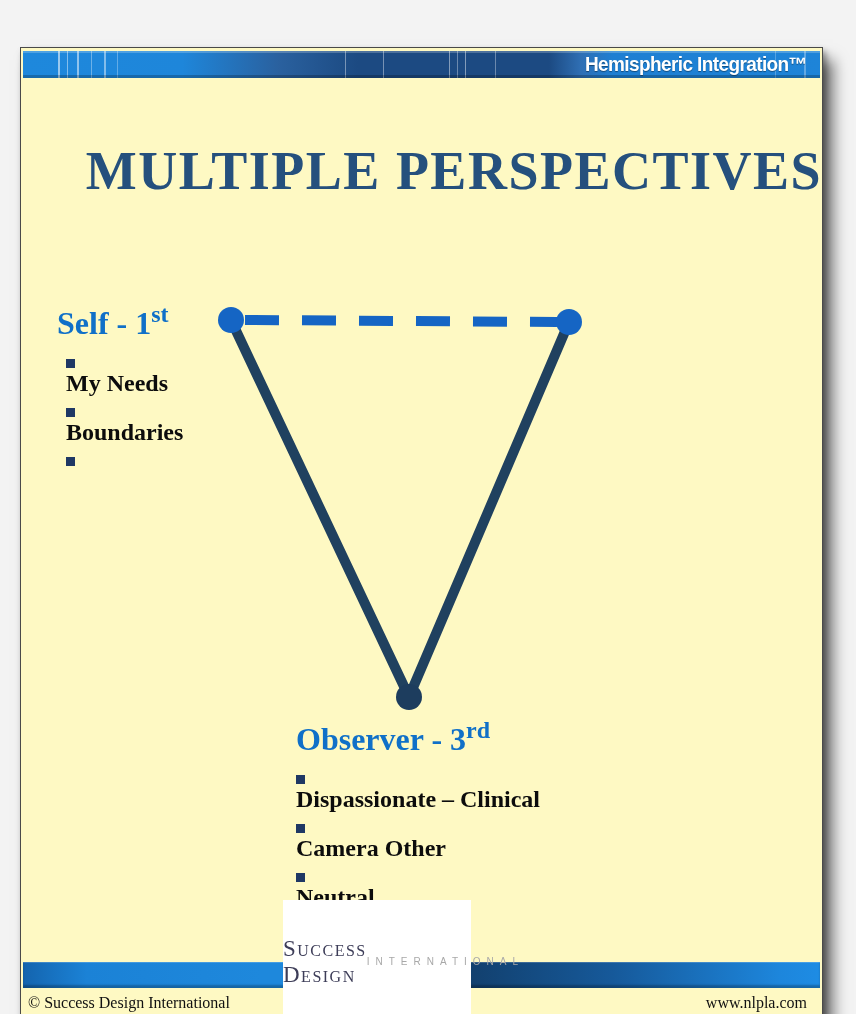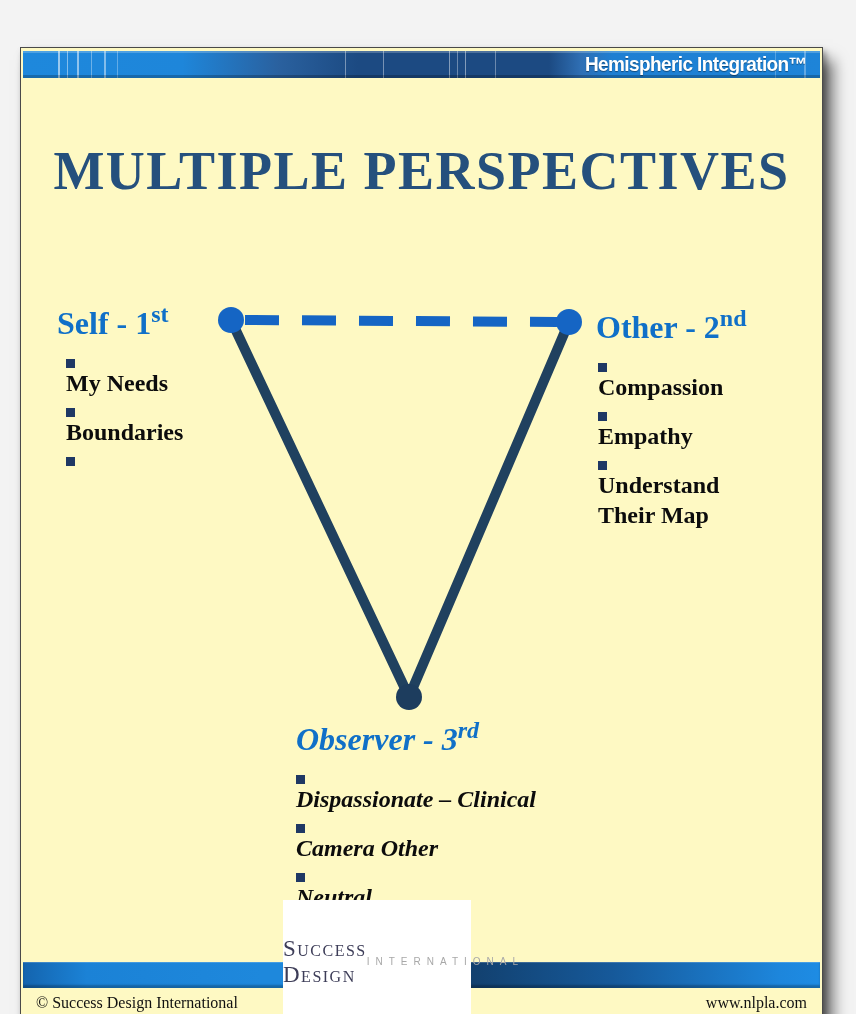--- a/index.html
+++ b/index.html
@@ -41,21 +41,21 @@
   .topbar .brand{
     font-family:"Liberation Sans", sans-serif;
     font-weight:bold;font-size:19px;letter-spacing:-0.6px;
     color:#ffffff;padding-right:13px;line-height:27px;
     text-shadow:0 1px 1px rgba(0,0,0,.4);
     transform:scaleY(1.04);
   }
   
   .title{
     position:absolute;left:0;right:0;top:92px;
-    text-align:center;
+    text-align:right;
     font-weight:bold;font-size:54px;letter-spacing:1.5px;
     color:#25507d;
   }
   
   svg.diagram{position:absolute;left:0;top:0;width:801px;height:980px;}
   
   .pos{position:absolute;}
   .pos-heading{
     font-weight:bold;font-size:32px;line-height:34px;color:#1070c8;
   }
@@ -67,21 +67,21 @@
     margin:10px 16px 0 0;
   }
   .bullet-text{
     font-weight:bold;font-size:24px;color:#0c0c0c;
   }
   .pos-self{left:36px;top:258px;}
   .pos-self .items{padding-left:9px;}
   .pos-other{left:575px;top:262px;width:185px;}
   .pos-other .items{padding-left:2px;}
   .pos-other .bullet-text{max-width:142px;}
-  .pos-observer{left:275px;top:674px;font-style:italic;}
+  .pos-observer{left:275px;top:674px;}
   
   .bottombar{
     position:absolute;left:2px;right:2px;top:914px;height:26px;
     background:linear-gradient(90deg,#1464ae 0%,#1b82d6 8%,#1e88dc 30%,#1e88dc 34%,#12406e 56%,#16599a 74%,#1d86dc 95%,#1e8ce4 100%);
     box-shadow:inset 0 1px 0 rgba(255,255,255,.18), inset 0 -3px 2px rgba(0,0,0,.25);
   }
   .logo-box{
     position:absolute;left:262px;top:852px;width:188px;height:122px;
     background:#ffffff;z-index:3;
     display:flex;flex-direction:row;align-items:center;
@@ -93,21 +93,21 @@
     color:#3d3d58;
   }
   .logo-sub{
     margin-top:1px;
     font-family:"Liberation Sans", sans-serif;
     font-size:10px;letter-spacing:6px;color:#a8a8a8;
   }
   .footer-row{
     position:absolute;left:0;right:0;top:946px;z-index:2;
     display:flex;justify-content:space-between;
-    padding:0 15px 0 15px;
+    padding:0 15px 0 7px;
     font-size:16px;color:#111111;
   }
 </style>
 </head>
 <body>
 
 <div class="page">
 
   <div class="topbar">
     <span class="brand">Hemispheric Integration™</span>
@@ -134,37 +134,20 @@
       <div class="bullet-row">
           <span class="sq"></span>
           <span class="bullet-text">Boundaries</span>
         </div>
       <div class="bullet-row">
           <span class="sq"></span>
         </div>
     </div>
   </div>
 
-  <div class="pos pos-other">
-    <div class="pos-heading"><span>Other - 2</span><sup>nd</sup></div>
-    <div class="items">
-      <div class="bullet-row">
-          <span class="sq"></span>
-          <span class="bullet-text">Compassion</span>
-        </div>
-      <div class="bullet-row">
-          <span class="sq"></span>
-          <span class="bullet-text">Empathy</span>
-        </div>
-      <div class="bullet-row">
-          <span class="sq"></span>
-          <span class="bullet-text">Understand Their Map</span>
-        </div>
-    </div>
-  </div>
 
   <div class="pos pos-observer">
     <div class="pos-heading"><span>Observer - 3</span><sup>rd</sup></div>
     <div class="items">
       <div class="bullet-row">
           <span class="sq"></span>
           <span class="bullet-text">Dispassionate – Clinical</span>
         </div>
       <div class="bullet-row">
           <span class="sq"></span>

